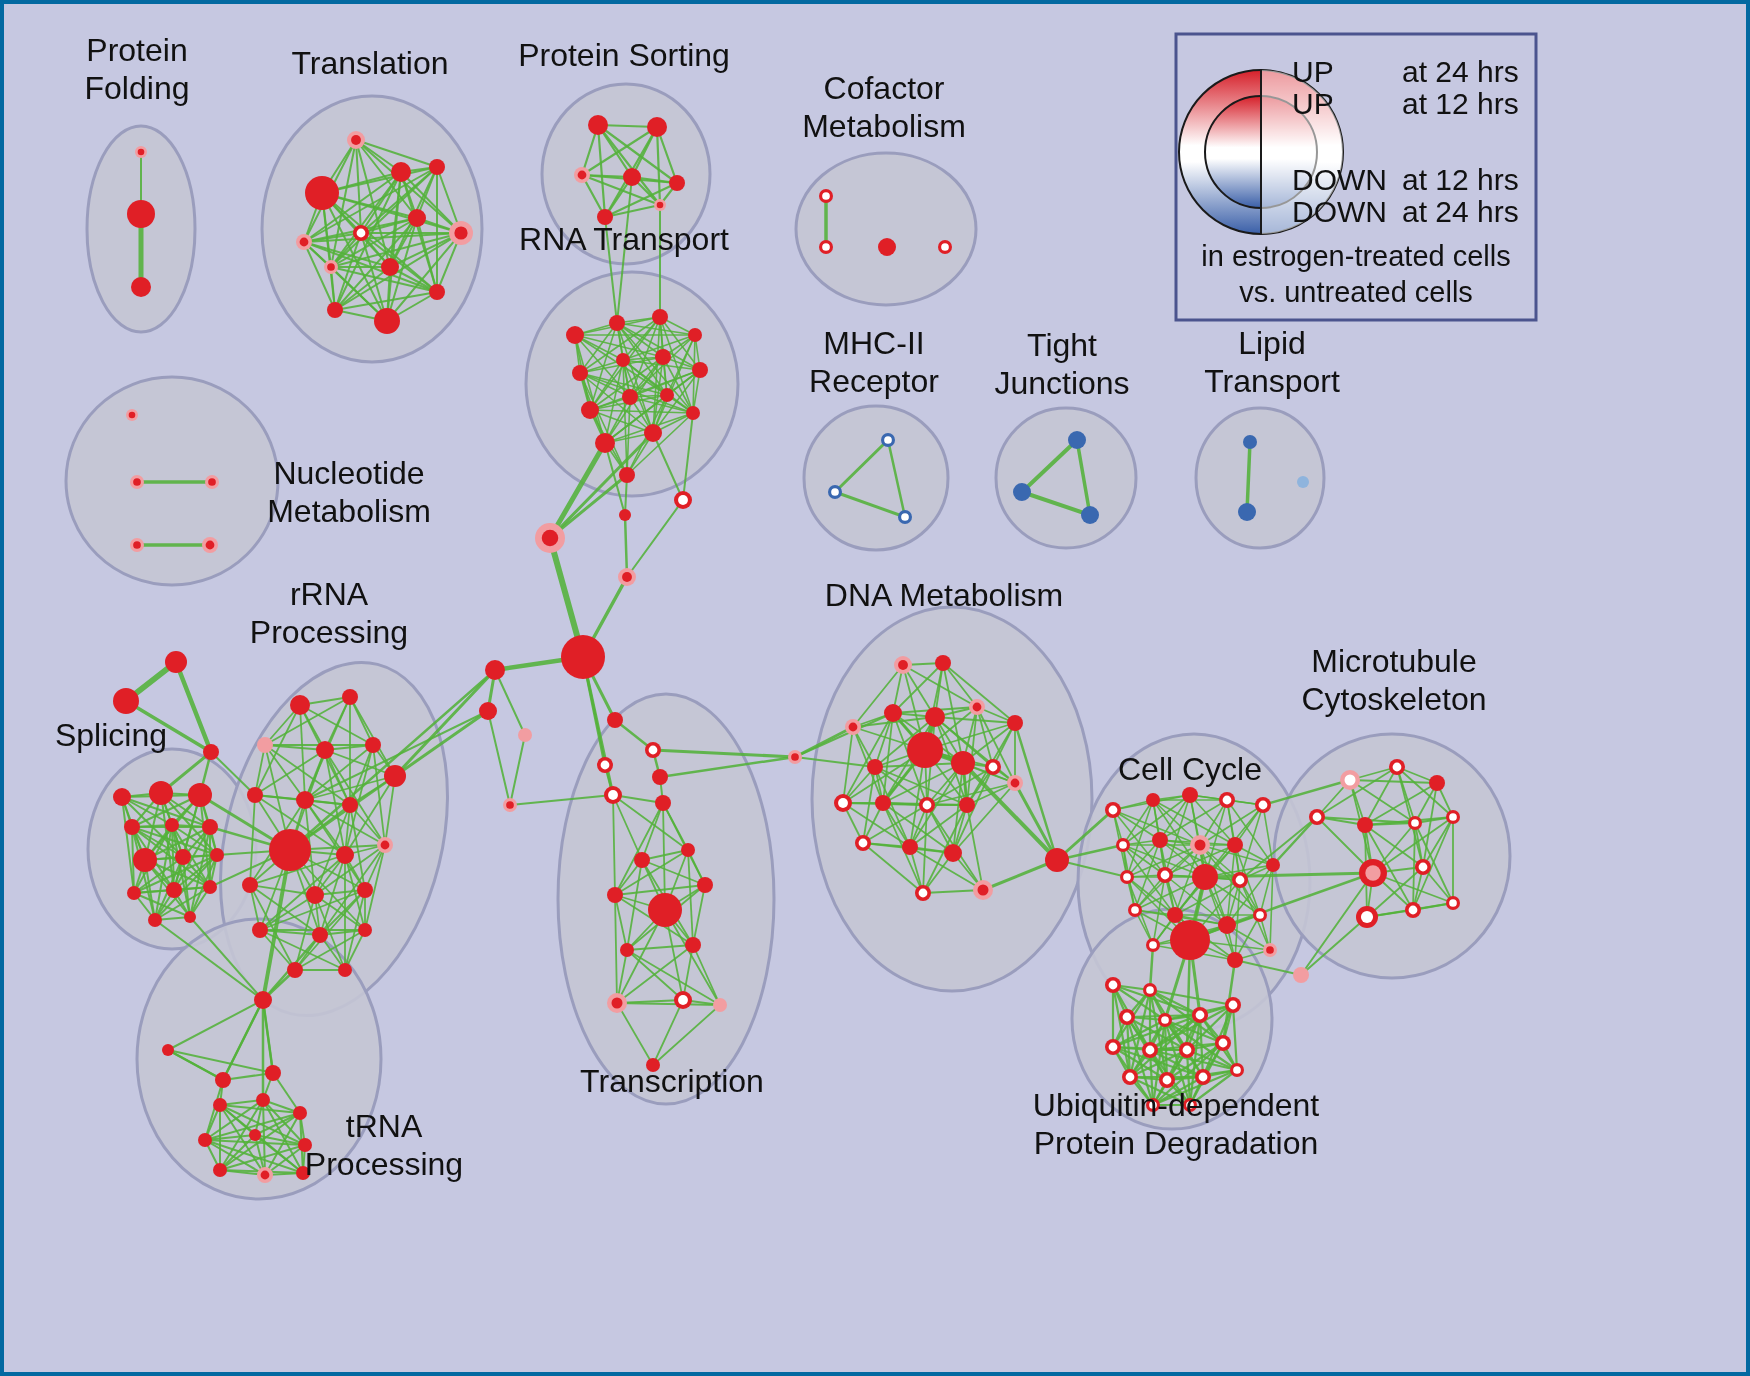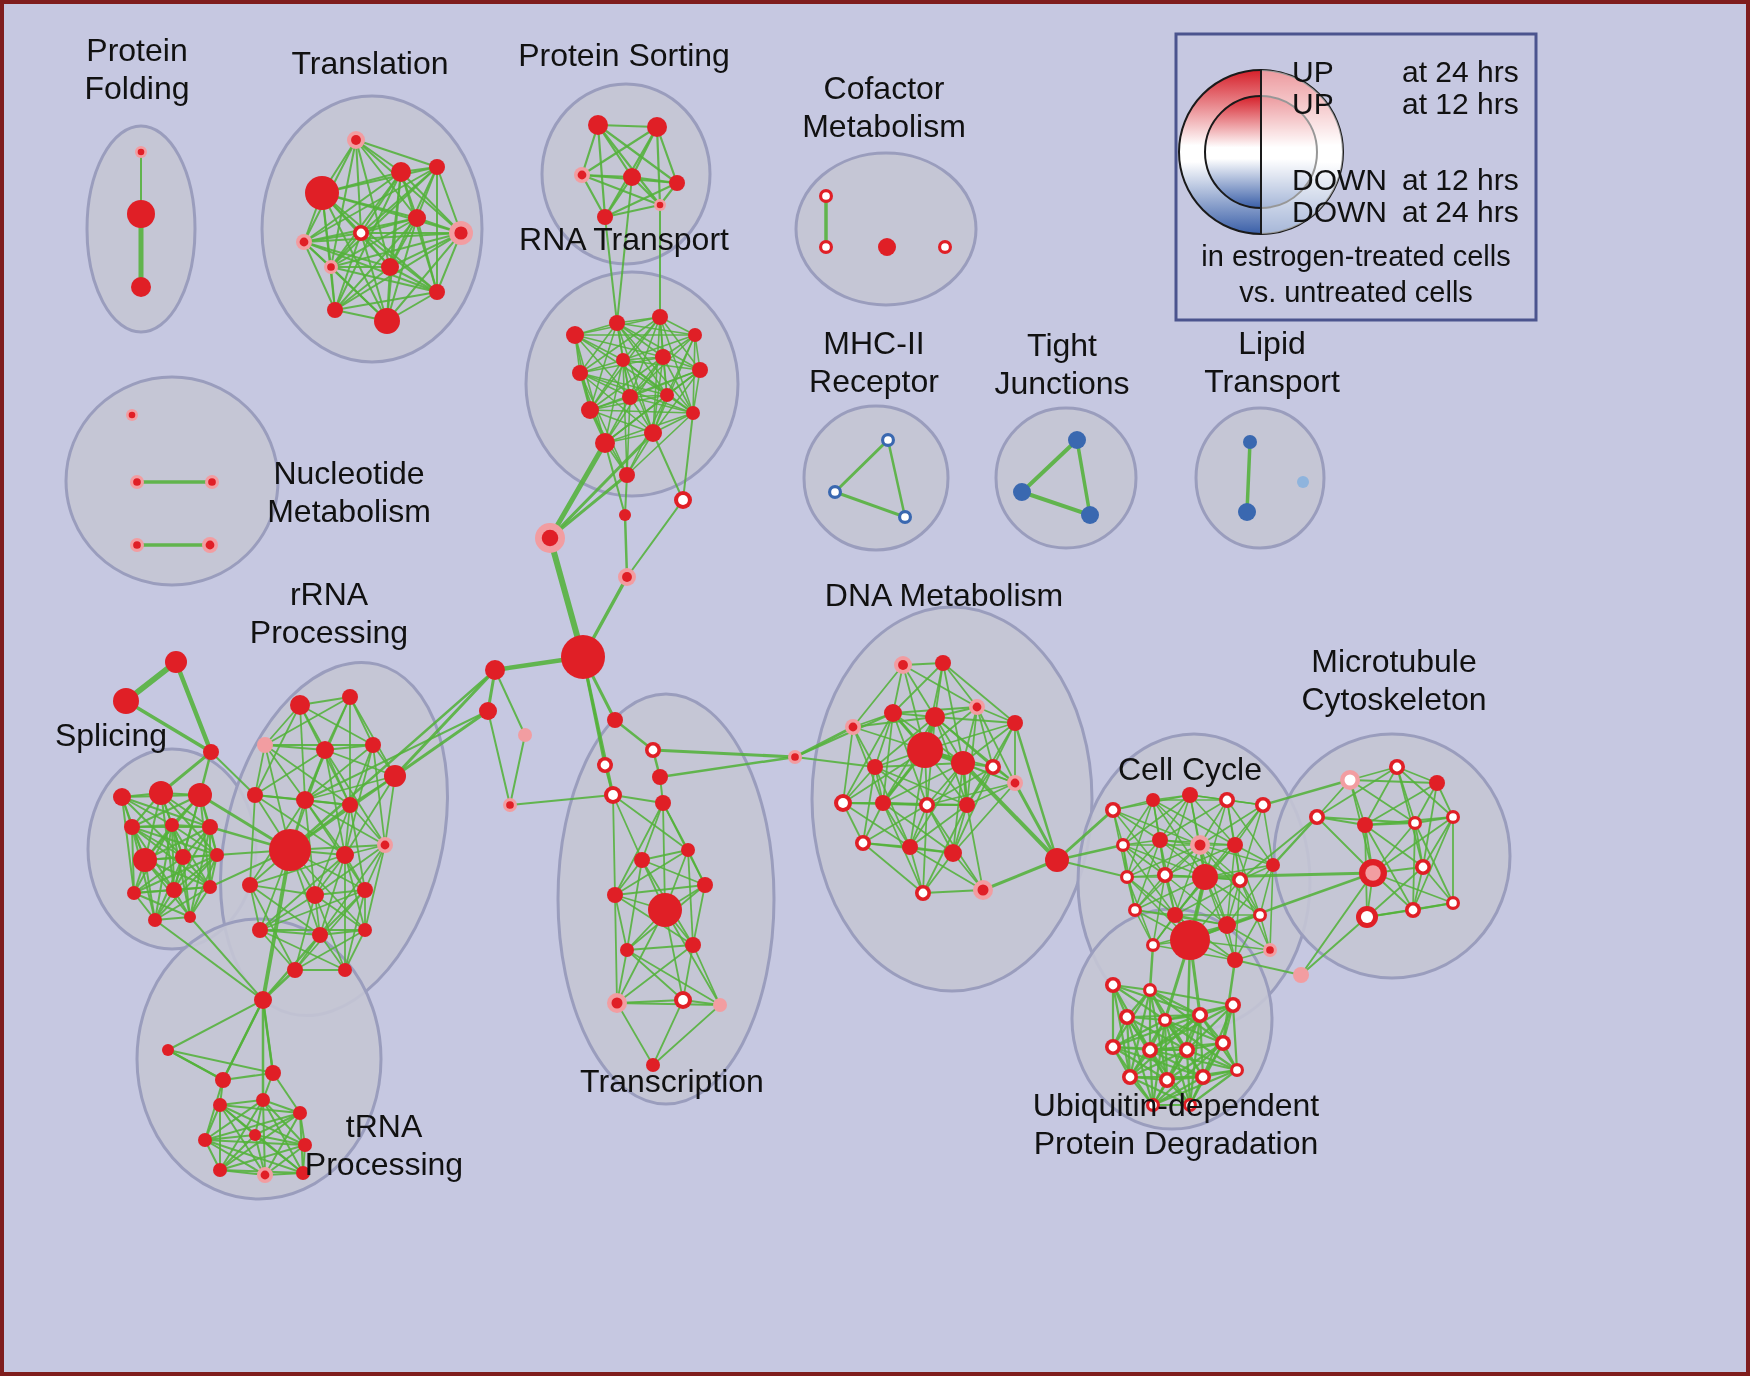--- a/index.html
+++ b/index.html
@@ -1,21 +1,21 @@
 <!DOCTYPE html>
 <html><head>
 <meta charset="utf-8">
 <style>
   html,body{margin:0;padding:0;background:#ffffff;}
   .figure{
     position:relative;
     width:1750px;height:1376px;
     box-sizing:border-box;
     background:#c6c8e1;
-    border:4px solid #7f1d1d;
+    border:4px solid #0369a1;
     overflow:hidden;
     font-family:"Liberation Sans", sans-serif;
   }
   svg{display:block;}
 </style>
 </head>
 <body>
 
 <div class="figure">
   <svg id="figure-svg" width="1750" height="1376" viewBox="0 0 1750 1376" xmlns="http://www.w3.org/2000/svg">

